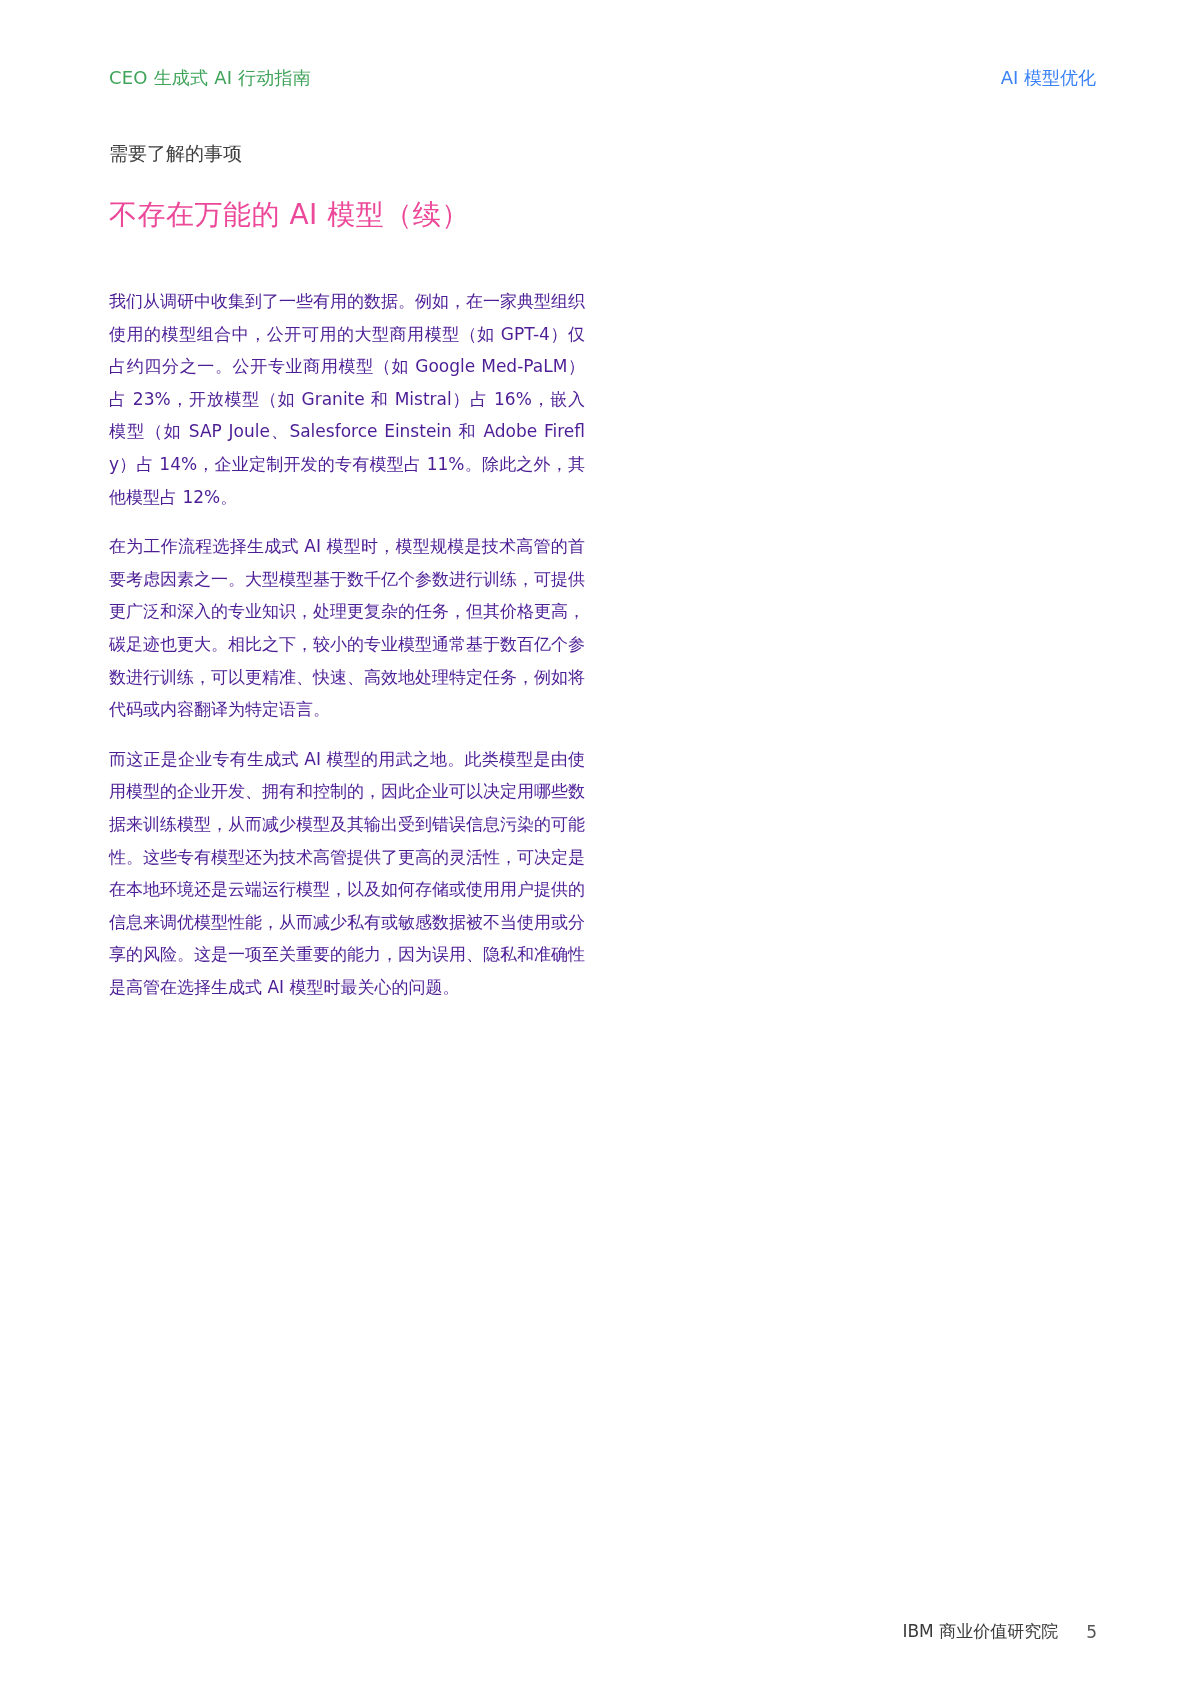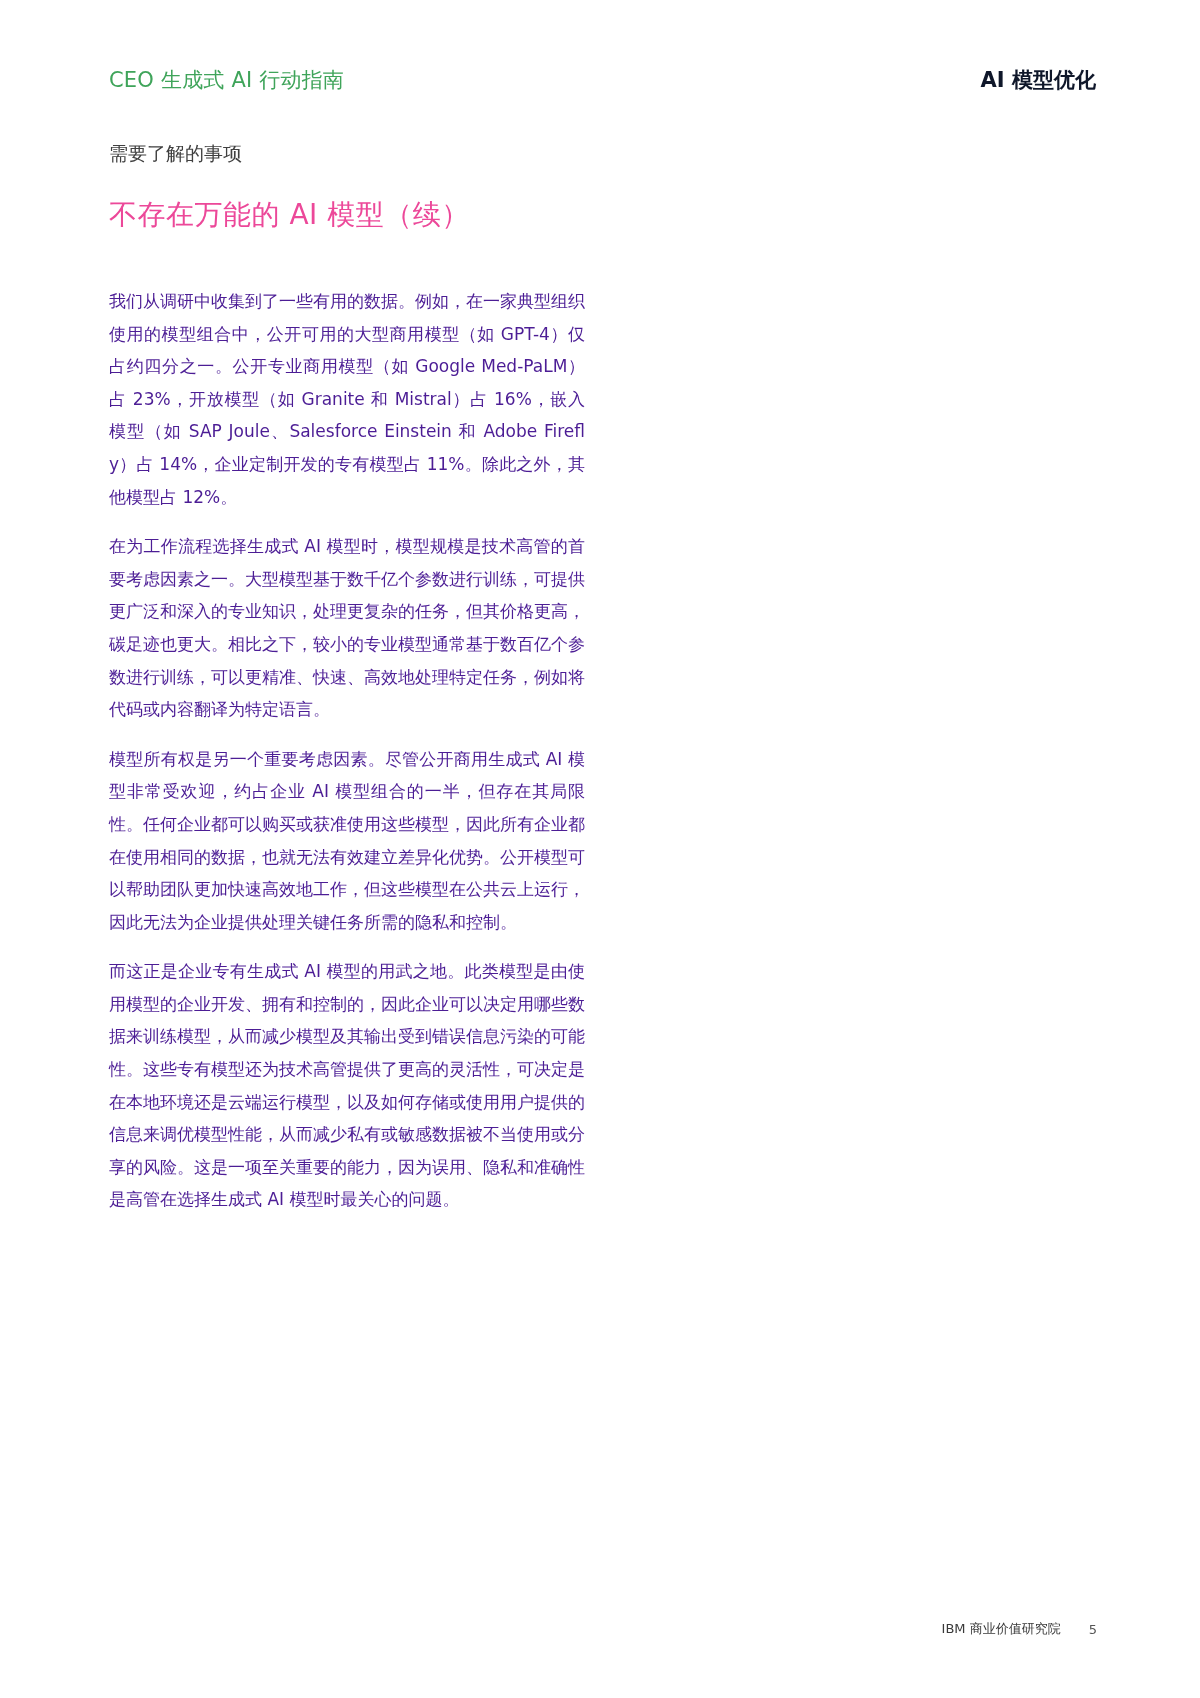--- a/index.html
+++ b/index.html
@@ -16,29 +16,29 @@
     color: #2b2b2b;
   }
   .page-header {
     position: absolute;
     top: 66px;
     left: 109px;
     right: 104px;
     display: flex;
     justify-content: space-between;
     align-items: center;
-    font-size: 21px;
+    font-size: 18px;
   }
   .doc-title {
     color: #3fa45a;
     letter-spacing: 0.2px;
   }
   .section-tag {
-    color: #0f172a;
-    font-weight: bold;
+    color: #3b82f6;
+    font-weight: normal;
     margin-left: 29px;
   }
   .kicker {
     position: absolute;
     top: 141px;
     left: 109px;
     font-size: 19px;
     color: #404040;
     font-weight: 500;
   }
@@ -71,21 +71,21 @@
     text-align: justify;
     text-justify: inter-character;
     word-break: break-all;
   }
   .page-footer {
     position: absolute;
     top: 1620px;
     right: 103px;
     display: flex;
     align-items: center;
-    font-size: 13px;
+    font-size: 17px;
     color: #3a3a3a;
   }
   .footer-org {
     font-weight: 500;
   }
   .page-number {
     margin-left: 28px;
     color: #555555;
   }
 </style>
@@ -98,21 +98,20 @@
 </header>
 
 <div class="kicker">需要了解的事项</div>
 
 <h1 class="headline">不存在万能的 AI 模型（续）</h1>
 
 <main class="columns">
   <section class="column">
     <p class="para">我们从调研中收集到了一些有用的数据。例如，在一家典型组织使用的模型组合中，公开可用的大型商用模型（如 GPT-4）仅占约四分之一。公开专业商用模型（如 Google Med-PaLM）占 23%，开放模型（如 Granite 和 Mistral）占 16%，嵌入模型（如 SAP Joule、Salesforce Einstein 和 Adobe Firefly）占 14%，企业定制开发的专有模型占 11%。除此之外，其他模型占 12%。</p>
     <p class="para">在为工作流程选择生成式 AI 模型时，模型规模是技术高管的首要考虑因素之一。大型模型基于数千亿个参数进行训练，可提供更广泛和深入的专业知识，处理更复杂的任务，但其价格更高，碳足迹也更大。相比之下，较小的专业模型通常基于数百亿个参数进行训练，可以更精准、快速、高效地处理特定任务，例如将代码或内容翻译为特定语言。</p>
-    <p class="para">模型所有权是另一个重要考虑因素。尽管公开商用生成式 AI 模型非常受欢迎，约占企业 AI 模型组合的一半，但存在其局限性。任何企业都可以购买或获准使用这些模型，因此所有企业都在使用相同的数据，也就无法有效建立差异化优势。公开模型可以帮助团队更加快速高效地工作，但这些模型在公共云上运行，因此无法为企业提供处理关键任务所需的隐私和控制。</p>
     <p class="para">而这正是企业专有生成式 AI 模型的用武之地。此类模型是由使用模型的企业开发、拥有和控制的，因此企业可以决定用哪些数据来训练模型，从而减少模型及其输出受到错误信息污染的可能性。这些专有模型还为技术高管提供了更高的灵活性，可决定是在本地环境还是云端运行模型，以及如何存储或使用用户提供的信息来调优模型性能，从而减少私有或敏感数据被不当使用或分享的风险。这是一项至关重要的能力，因为误用、隐私和准确性是高管在选择生成式 AI 模型时最关心的问题。</p>
   </section>
   <section class="column">
   </section>
 </main>
 
 <footer class="page-footer">
   <span class="footer-org">IBM 商业价值研究院</span>
   <span class="page-number">5</span>
 </footer>

